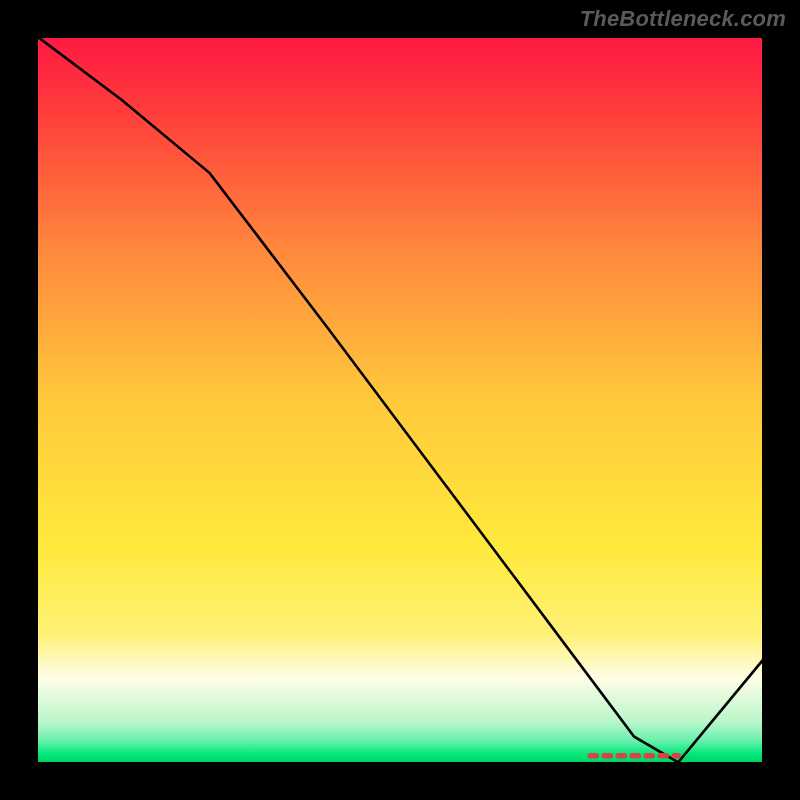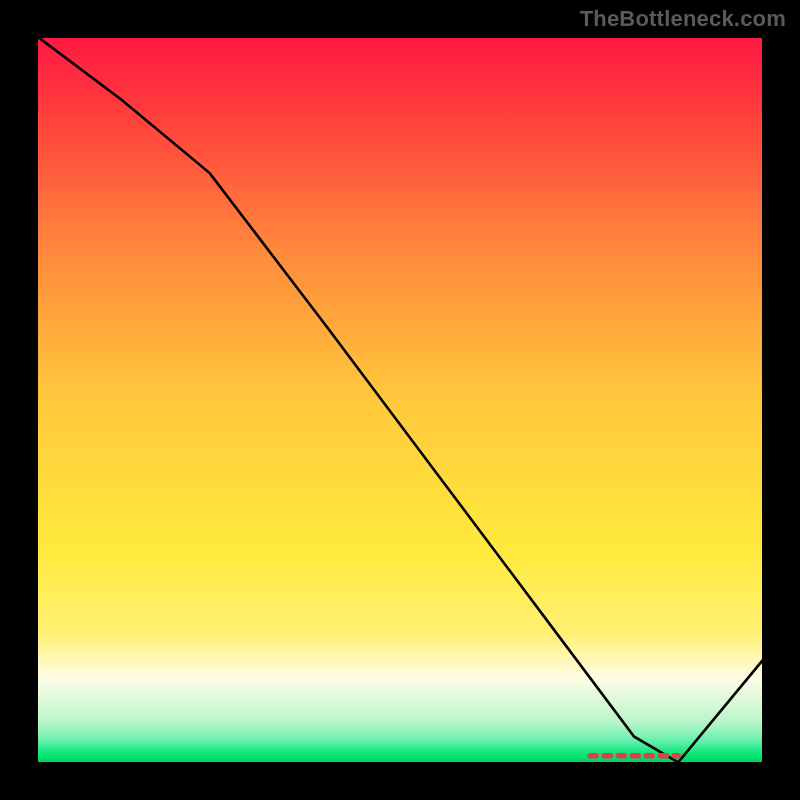--- a/index.html
+++ b/index.html
@@ -9,20 +9,21 @@
     height: 800px;
     background: #000;
     font-family: Arial, Helvetica, sans-serif;
     overflow: hidden;
   }
   .outer {
     position: relative;
     width: 800px;
     height: 800px;
     background: #000;
+    font-style: italic;
   }
   .watermark {
     position: absolute;
     top: 6px;
     right: 14px;
     color: #5a5a5a;
     font-size: 22px;
     font-weight: 600;
     font-family: Arial, Helvetica, sans-serif;
     letter-spacing: 0.2px;

